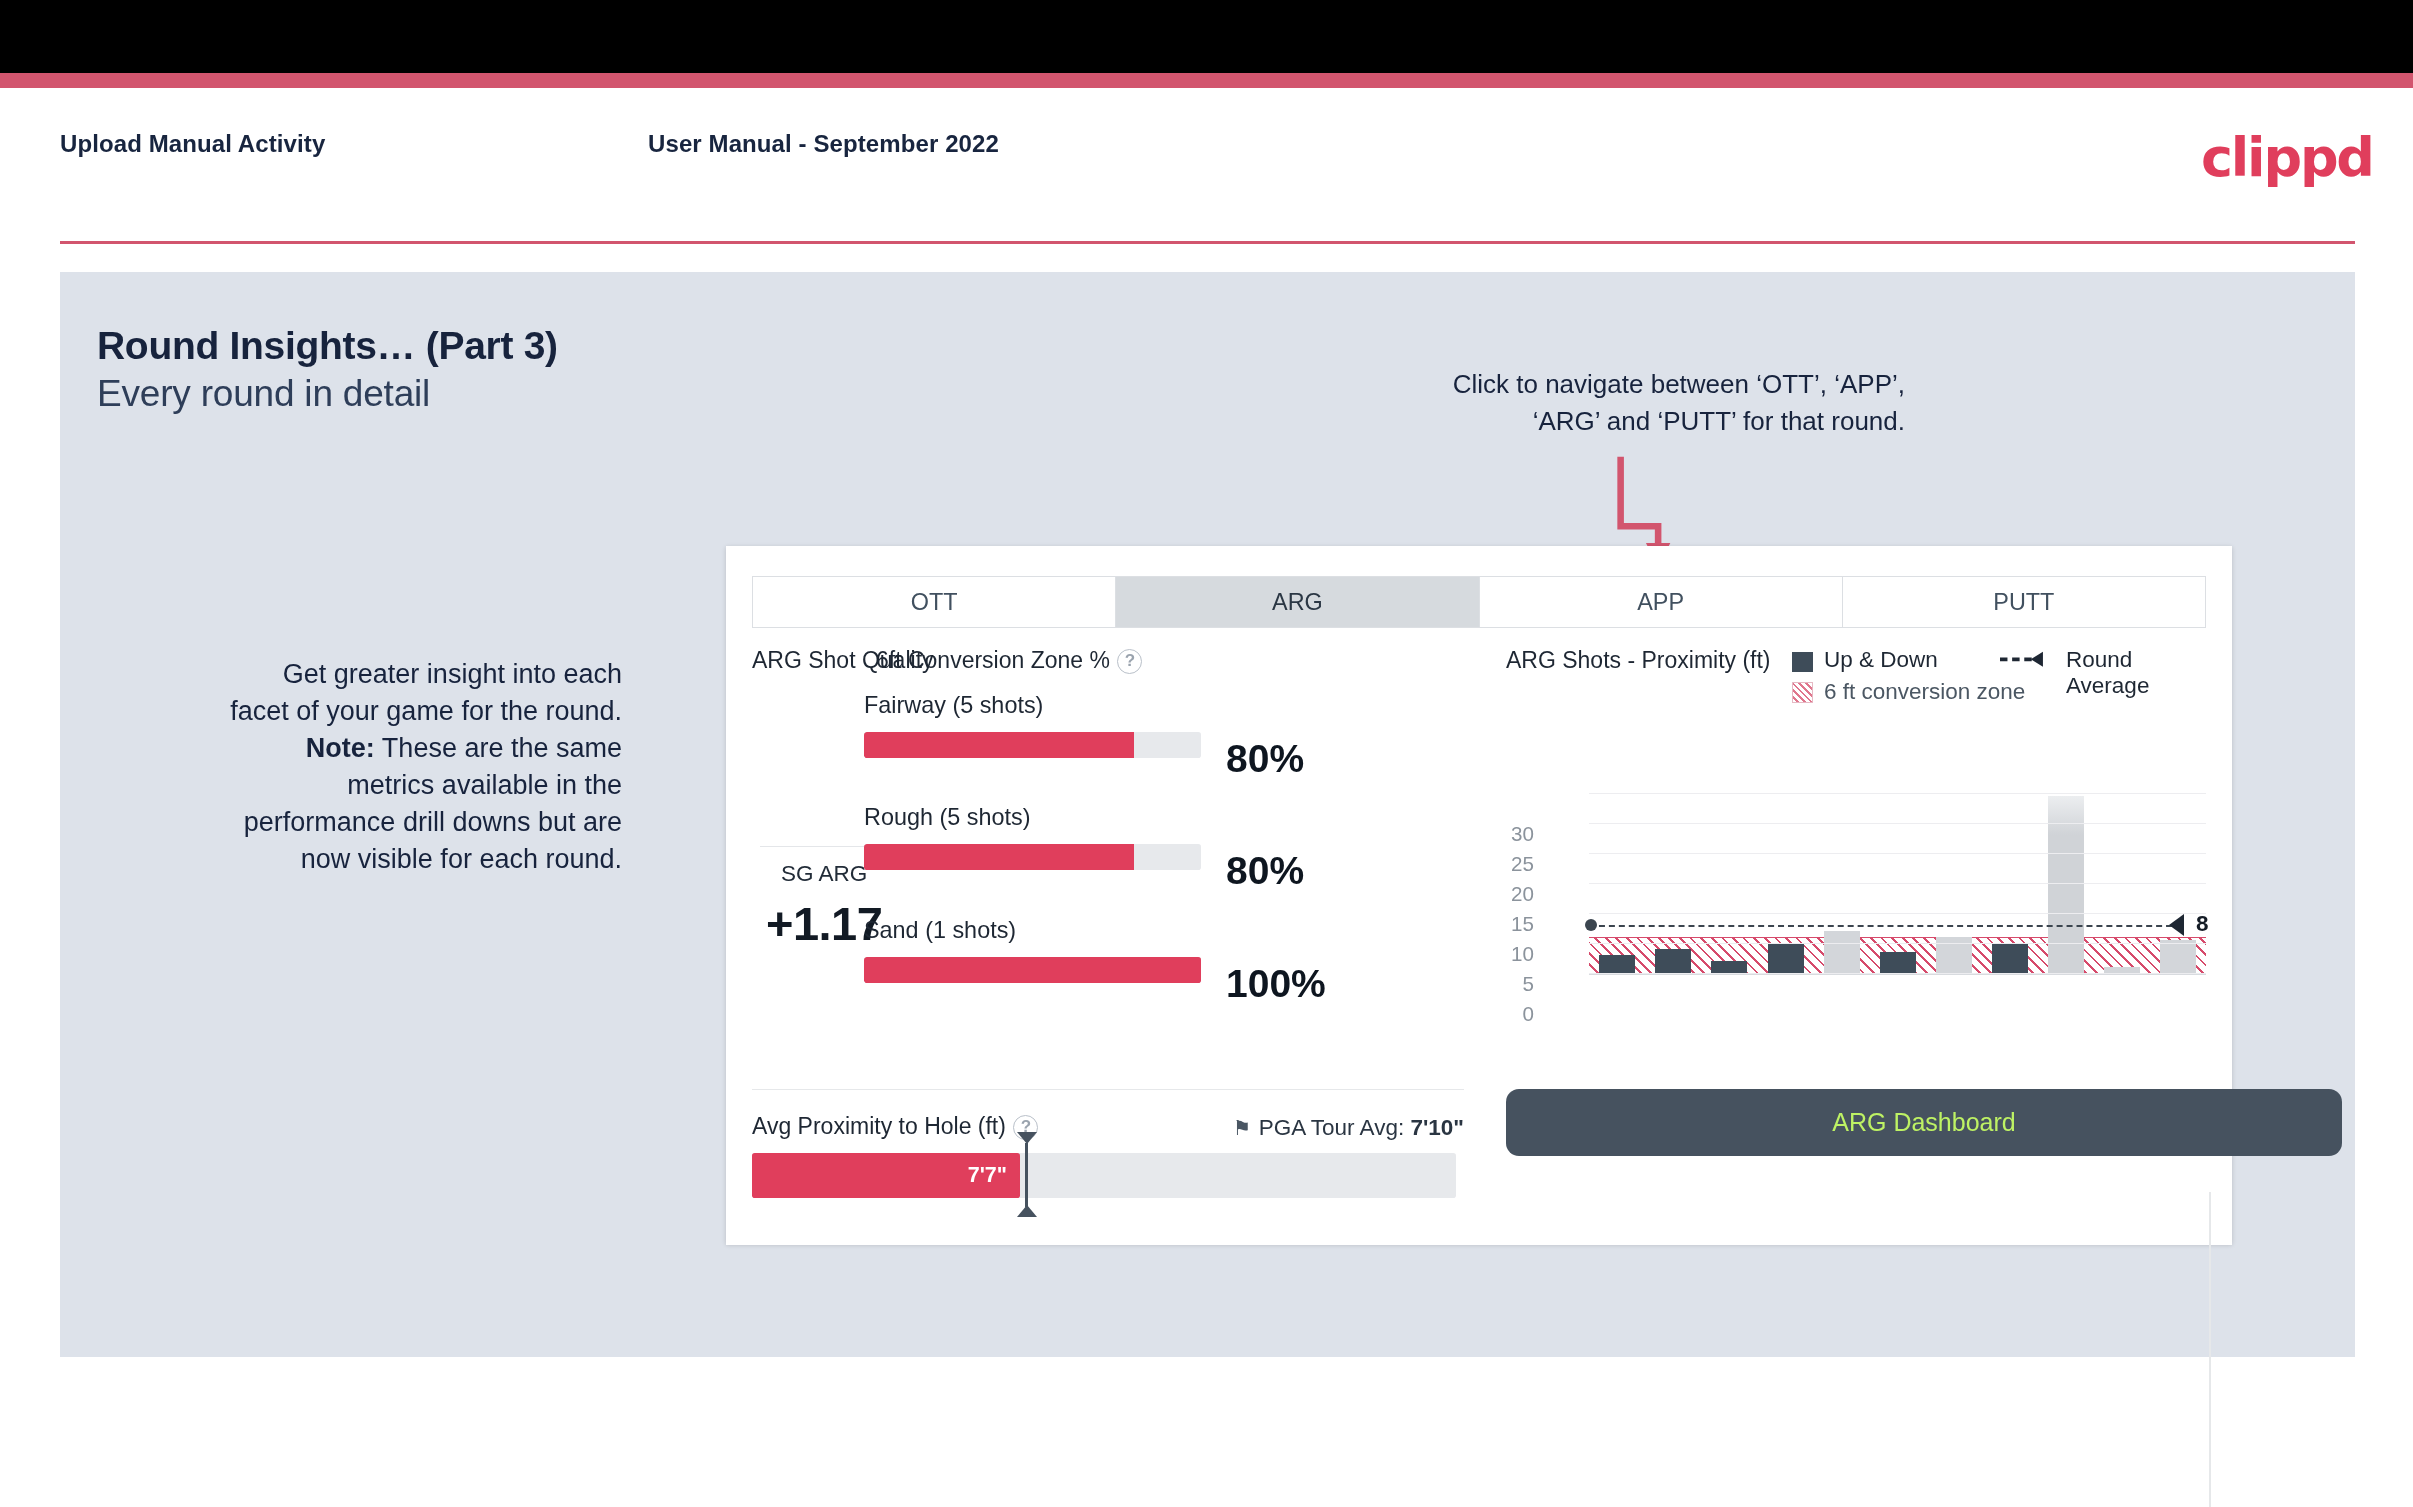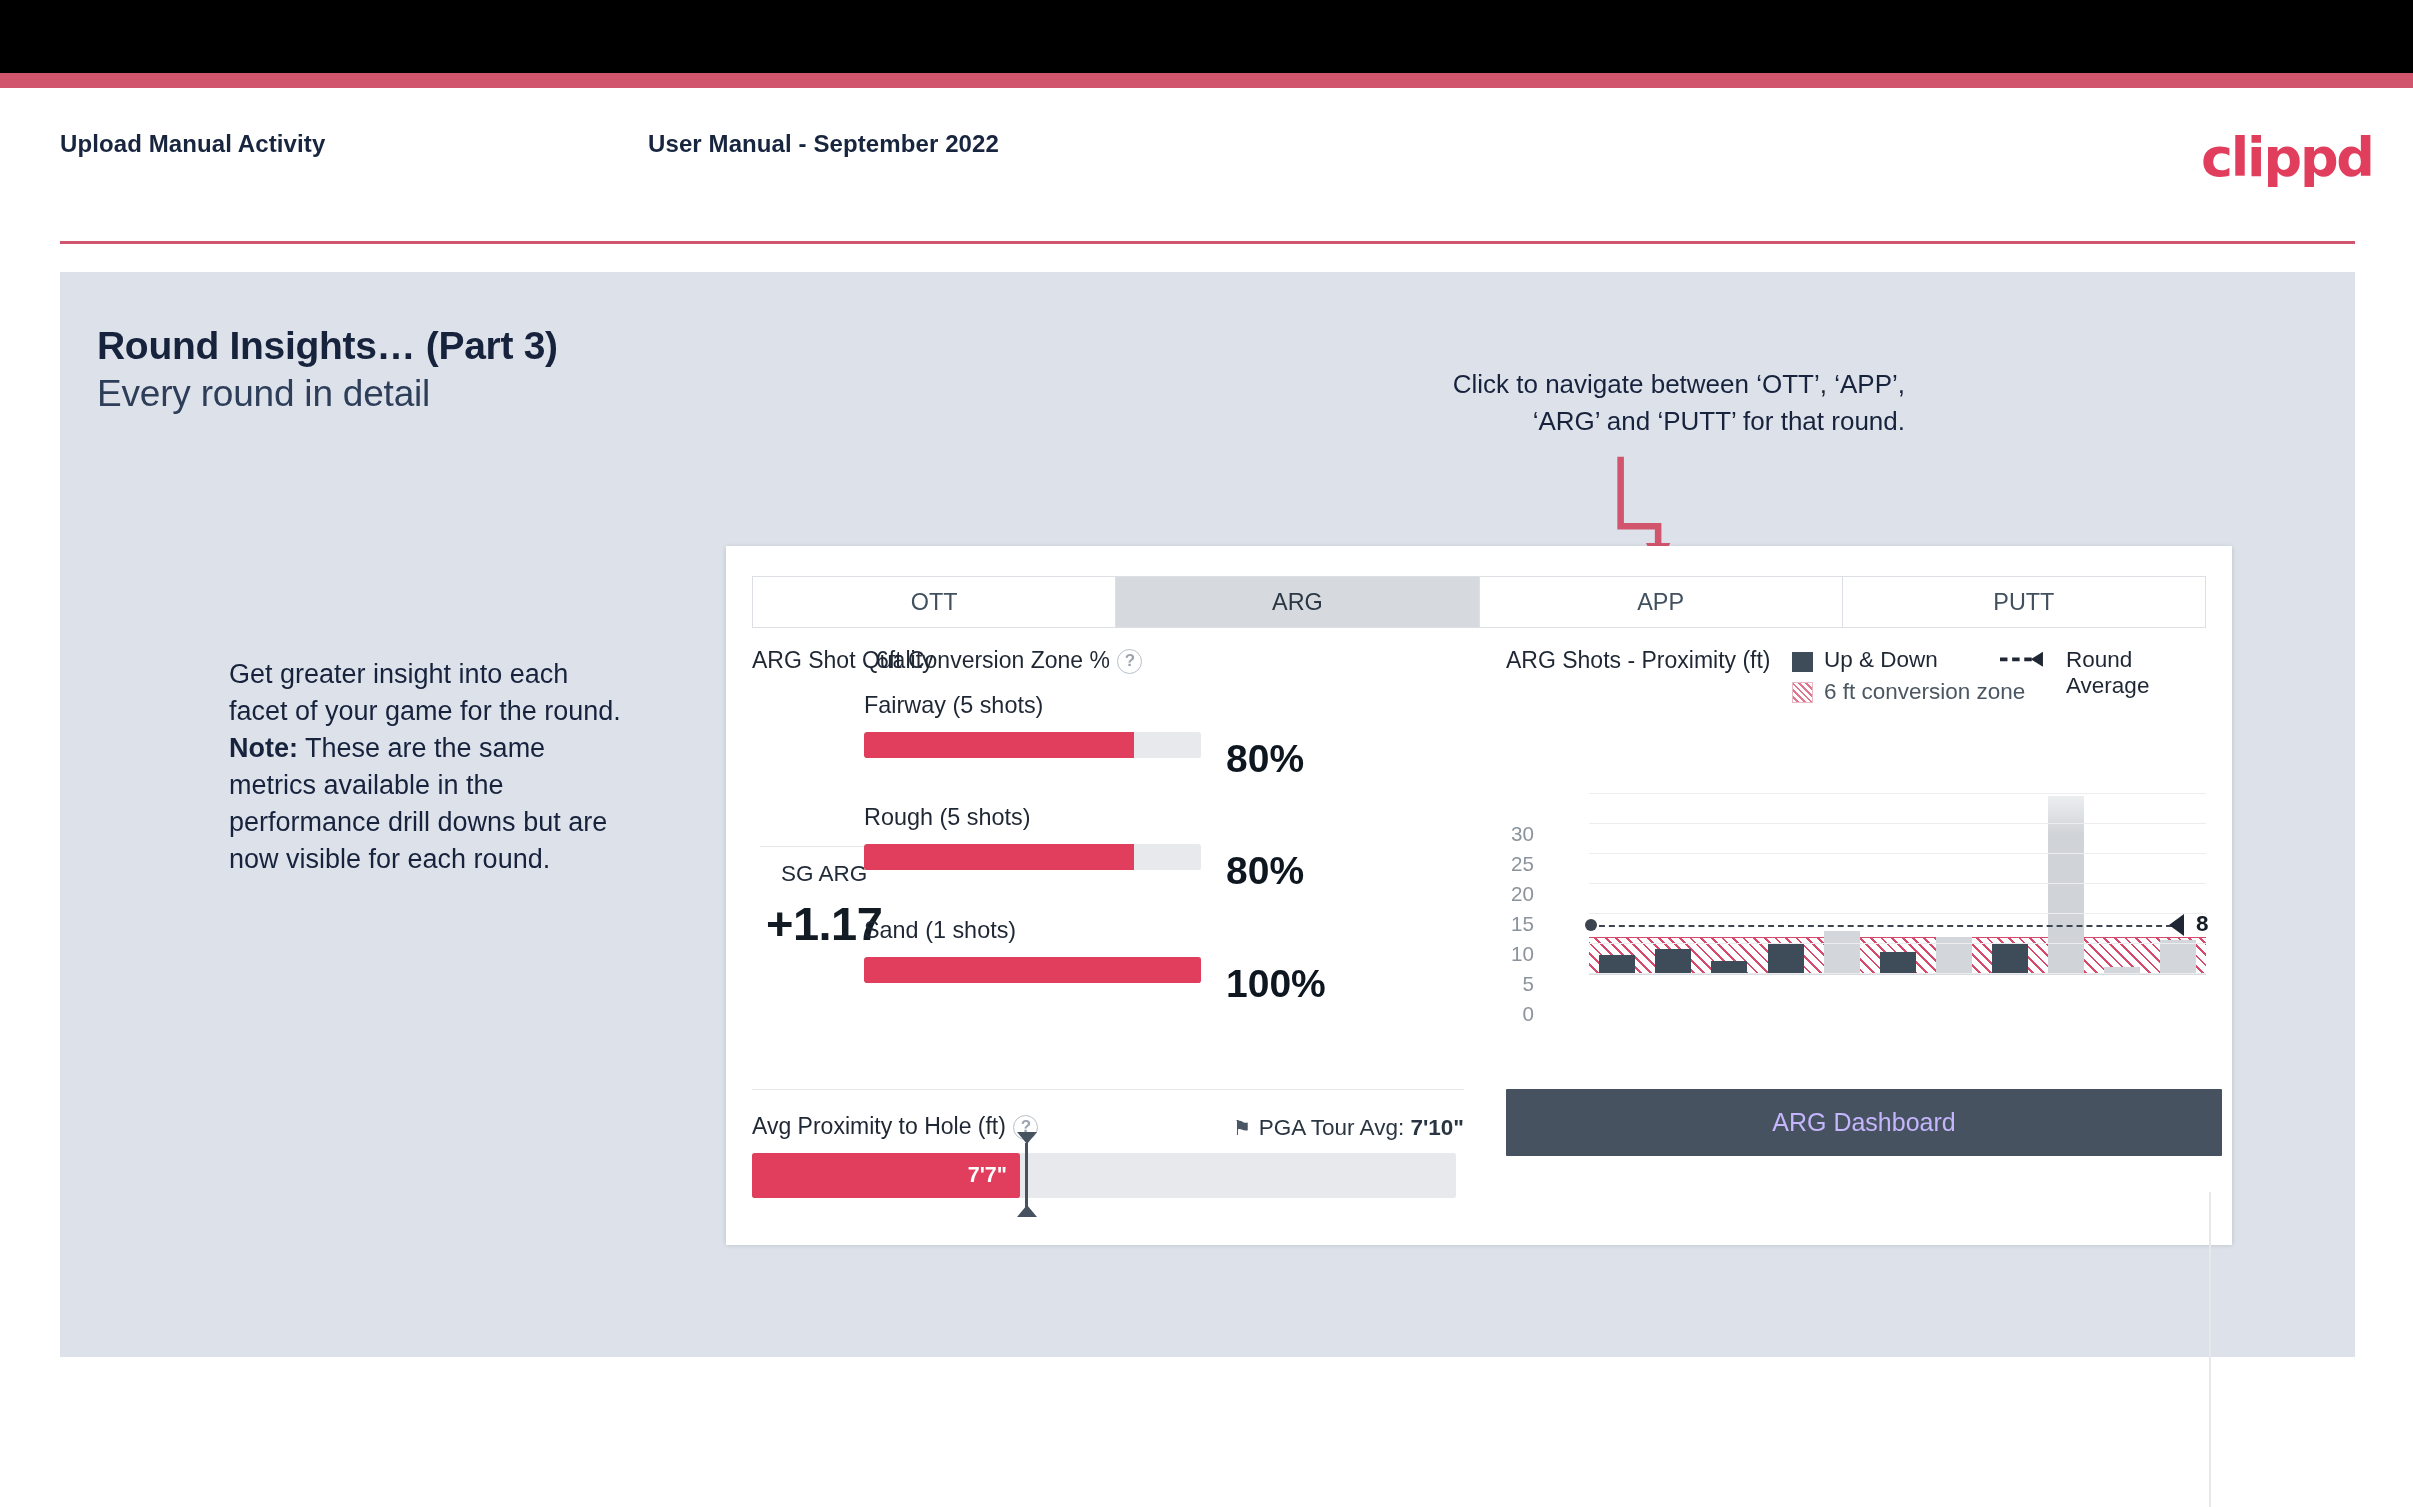--- a/index.html
+++ b/index.html
@@ -26,21 +26,21 @@
   .slide { position:absolute; left:60px; top:272px; width:2295px; height:1085px; background:#dde2ea; }
 
   .title-main { position:absolute; left:37px; top:52px; font-size:39px; font-weight:700; color:#17233d; letter-spacing:-0.3px; }
   .title-sub  { position:absolute; left:37px; top:101px; font-size:37px; font-weight:400; color:#2e3e59; letter-spacing:-0.2px; }
 
   .callout { position:absolute; left:1246px; top:94px; width:599px; text-align:right;
              font-size:26px; line-height:37px; color:#17233d; font-weight:400; }
 
   .arrow-svg { position:absolute; left:1555px; top:181px; }
 
-  .leftnote { position:absolute; left:169px; top:384px; width:393px; text-align:left;
+  .leftnote { position:absolute; left:169px; top:384px; width:393px; text-align:right;
               font-size:27px; line-height:37px; color:#17233d; }
   .leftnote b { font-weight:700; }
 
   
   .card { position:absolute; left:726px; top:546px; width:1506px; height:699px;
           background:#fff; box-shadow:0 0.9px 4.7px rgba(0,0,0,.16); }
 
   .tabs { position:absolute; left:26px; top:30px; width:1454px; height:52px;
           border:0.9px solid #dcdfe3; display:flex; background:#fff; }
   .tab { flex:1 1 0; display:flex; align-items:center; justify-content:center;
@@ -116,23 +116,23 @@
   .zone { position:absolute; left:49px; bottom:1.9px; width:617px; height:38px;
           background:repeating-linear-gradient(45deg, rgba(255,255,255,0) 0 5.6px, #d64a6b 5.6px 7.5px);
           border-top:1.9px solid #d64a6b; }
 
   .avgline { position:absolute; left:49px; width:593px; height:0; border-top:2.8px dashed #3b454f; }
   .avgdot { position:absolute; left:45px; width:12px; height:12px; border-radius:50%; background:#3b454f; }
   .avgtri { position:absolute; width:0;height:0; border-top:11.2px solid transparent;
             border-bottom:11.2px solid transparent; border-right:15px solid #1e2733; }
   .avgval { position:absolute; font-size:22.5px; font-weight:700; color:#141c26; }
 
-  .dash-btn { position:absolute; left:780px; top:543px; width:716px; height:67px;
-              background:#46525f; color:#c4b5fd; font-size:25px; display:flex;
-              align-items:center; justify-content:center; border-radius:1px; cursor:pointer; }
+  .dash-btn { position:absolute; left:780px; top:543px; width:836px; height:67px;
+              background:#46525f; color:#bef264; font-size:25px; display:flex;
+              align-items:center; justify-content:center; border-radius:13px; cursor:pointer; }
 </style>
 </head>
 <body>
 
 <div id="root">
 
   <div class="topbar-black"></div>
   <div class="topbar-red"></div>
 
   <div class="hdr-upload">Upload Manual Activity</div>

